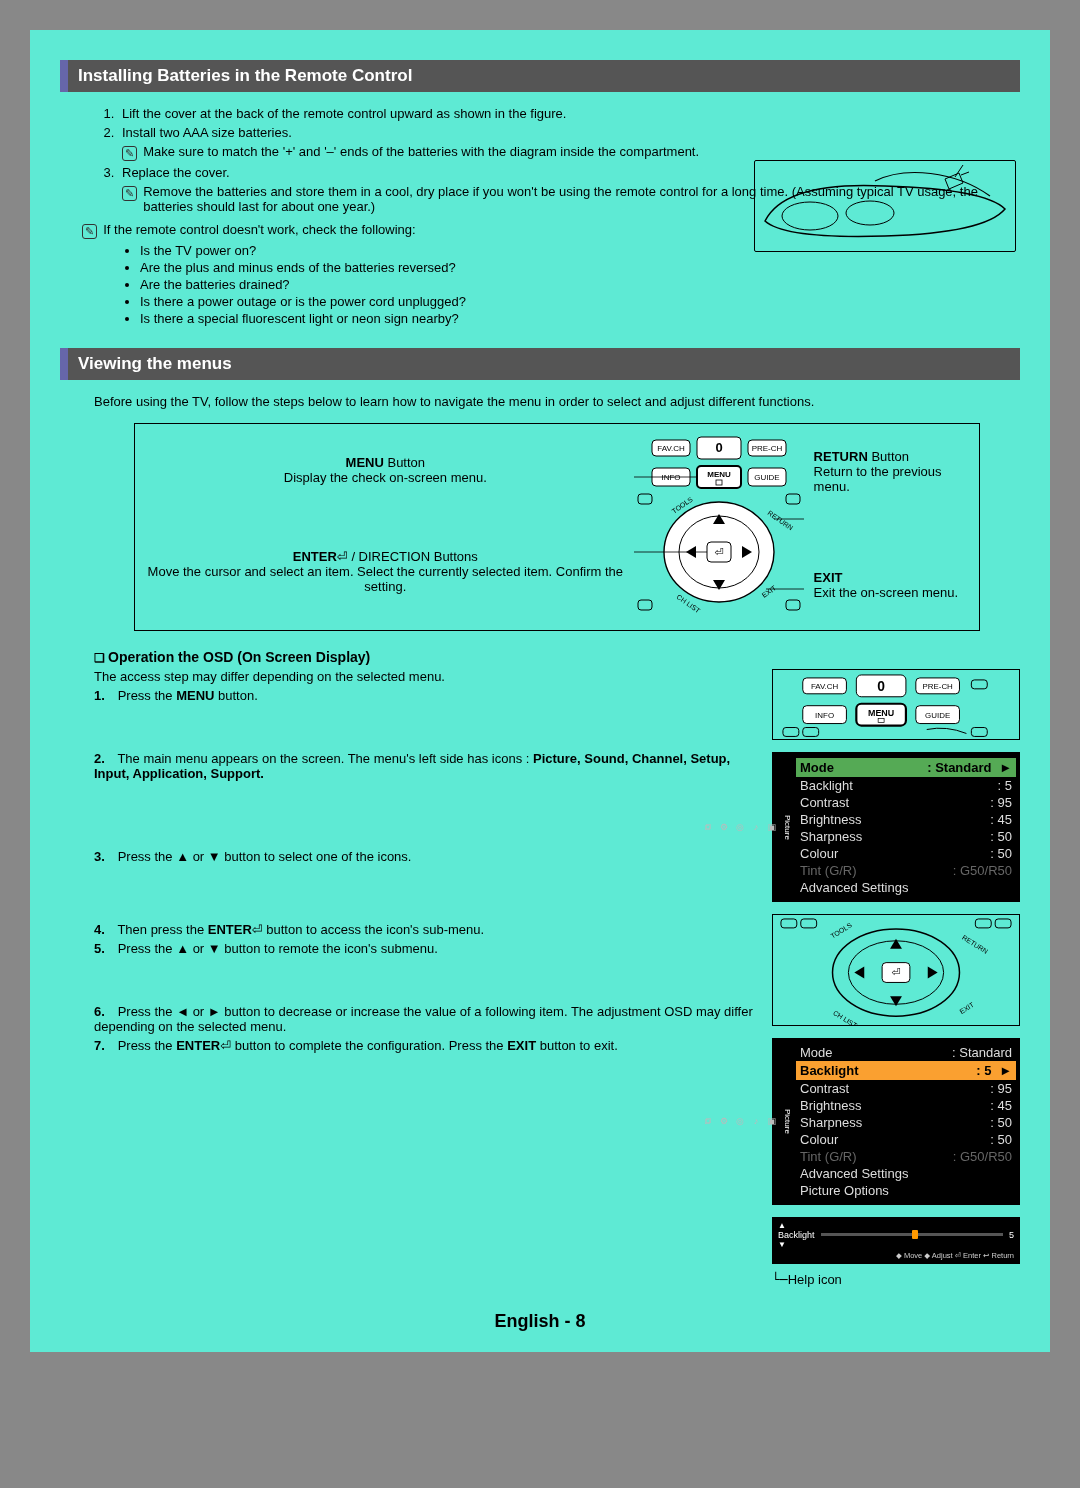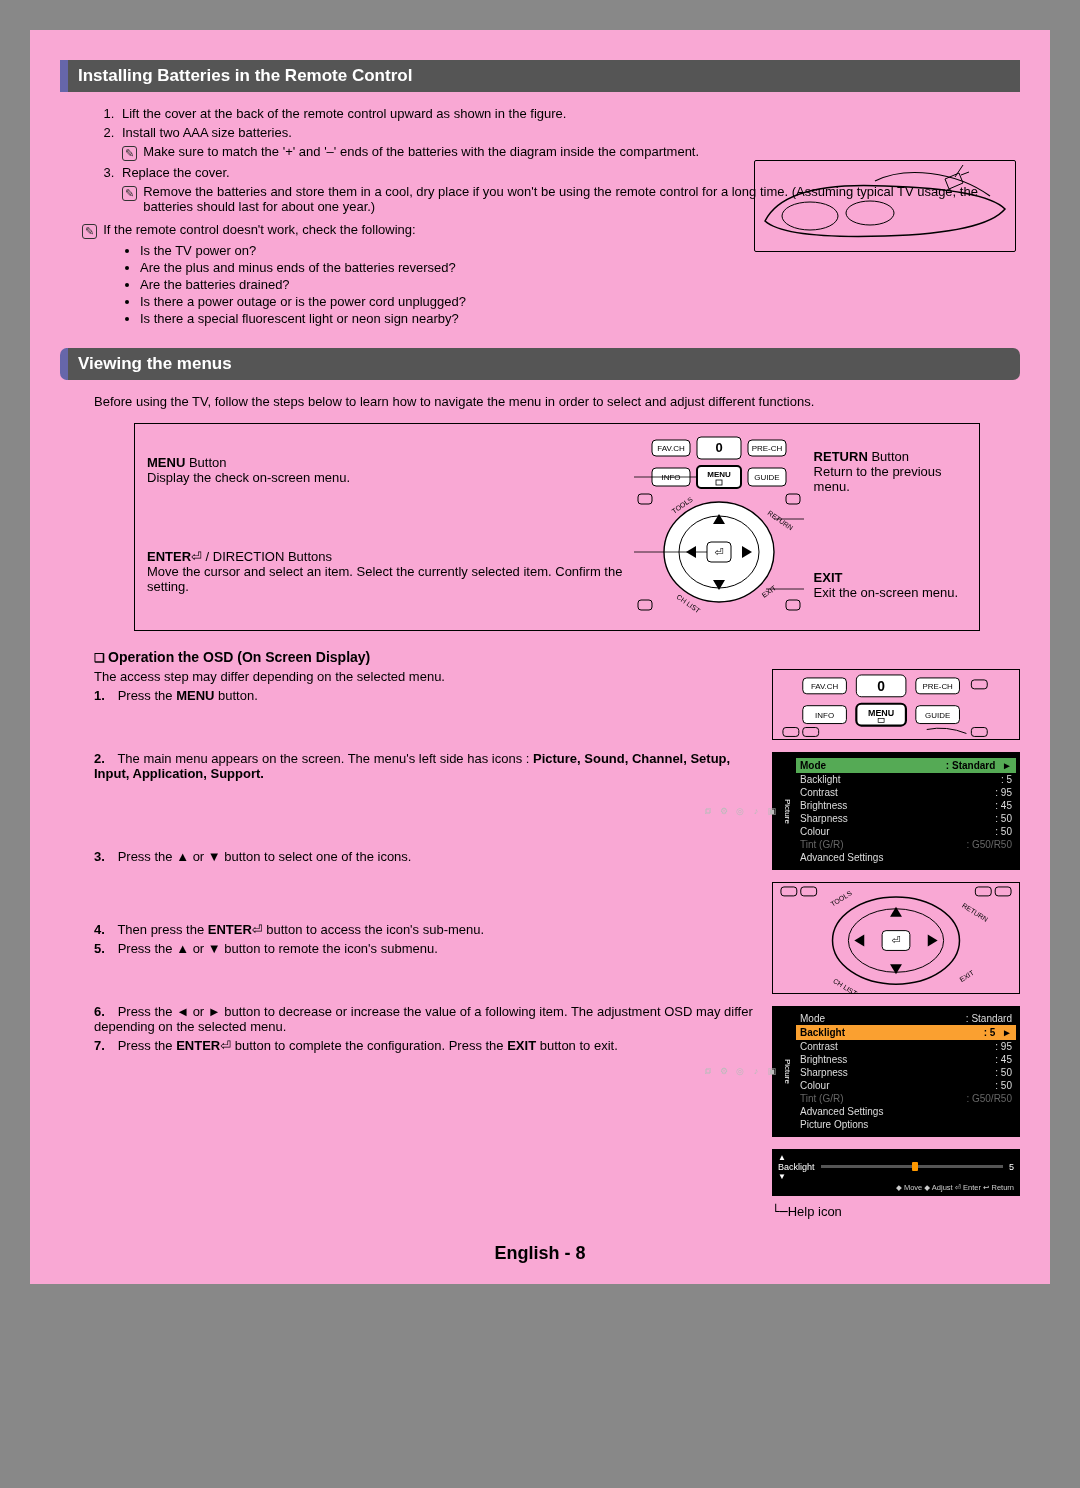--- a/index.html
+++ b/index.html
@@ -5,21 +5,21 @@
   body {
     margin: 0;
     padding: 0;
     background: #888;
     font-family: Arial, Helvetica, sans-serif;
     font-size: 13px;
     color: #000;
   }
   .page {
     width: 1020px;
-    background: #f9a8d4;
+    background: #5eead4;
     margin: 30px auto;
     padding: 30px 30px 20px 30px;
     box-sizing: border-box;
     position: relative;
   }
   .section-heading {
     background: #555;
     color: #fff;
     font-weight: bold;
     font-size: 17px;
@@ -64,21 +64,21 @@
     display: flex;
     align-items: center;
     justify-content: center;
   }
   .remote-labels-left, .remote-labels-right {
     display: flex;
     flex-direction: column;
     justify-content: space-around;
     font-size: 13px;
   }
-  .remote-labels-left { text-align: left; padding-right: 10px; gap: 64px;}
+  .remote-labels-left { text-align: center; padding-right: 10px; gap: 64px;}
   .remote-labels-right { text-align: left; padding-left: 10px; gap: 76px;}
   .label-title { font-weight: bold; }
   .remote-center { flex-shrink: 0; }
   .remote-center svg { display: block; }
   .osd-heading { font-weight: bold; font-size: 14px; margin: 12px 0 4px 0; }
   .osd-heading::before { content: "❏  "; font-size: 12px; }
   .osd-row { display: flex; align-items: flex-start; gap: 12px; }
   .osd-text { flex: 1; }
   .osd-figs {
     width: 248px;
@@ -105,21 +105,21 @@
     flex-direction:column;
     align-items:center;
     gap:6px;
   }
   .picture-menu .sidebar .sideicon{ display:block; font-size:9px; color:#bbb;}
   .picture-menu .menu-body { flex: 1; padding: 2px 4px; }
   .menu-row {
     display: flex;
     justify-content: space-between;
     padding: 1px 4px;
-    font-size: 10px;
+    font-size: 13px;
     color: #ddd;
   }
   .menu-row.header { background: #5a5; color: #000; font-weight: bold; padding:2px 4px;}
   .menu-row.highlight { background: #faa030; color: #000; font-weight: bold; padding:2px 4px;}
   .menu-row.dim { color: #666; }
   .menu-row .arrow { margin-left: 4px; }
   .adjust-bar {
     background: #000;
     color: #fff;
     font-size: 9px;
@@ -198,21 +198,21 @@
     <svg viewBox="0 0 260 90">
       <path d="M10 60 Q 30 20 130 25 Q 230 28 250 48 Q 230 72 130 75 Q 30 78 10 60 Z" fill="none" stroke="#000" stroke-width="1.5"></path>
       <path d="M120 20 C 150 5, 200 10, 235 35" fill="none" stroke="#000" stroke-width="1.2"></path>
       <path d="M190 18 l 14 -6 l 4 10 l -14 6 z" fill="none" stroke="#000"></path>
       <path d="M200 16 l 8 -12 m -2 10 l 8 -3" stroke="#000" fill="none"></path>
       <ellipse cx="55" cy="55" rx="28" ry="14" fill="none" stroke="#000"></ellipse>
       <ellipse cx="115" cy="52" rx="24" ry="12" fill="none" stroke="#000"></ellipse>
     </svg>
   </div>
 
-  <div class="section-heading" style="margin-top:22px;border-radius:7px;">Viewing the menus</div>
+  <div class="section-heading" style="margin-top:22px;">Viewing the menus</div>
   <div class="content-block">
     <div class="menus-desc">Before using the TV, follow the steps below to learn how to navigate the menu in order to select and adjust different functions.</div>
 
     <div class="remote-panel">
       <div class="remote-labels-left">
         <div>
           <span class="label-title">MENU</span><span> Button</span><br>
           <span>Display the check on-screen menu.</span>
         </div>
         <div>

